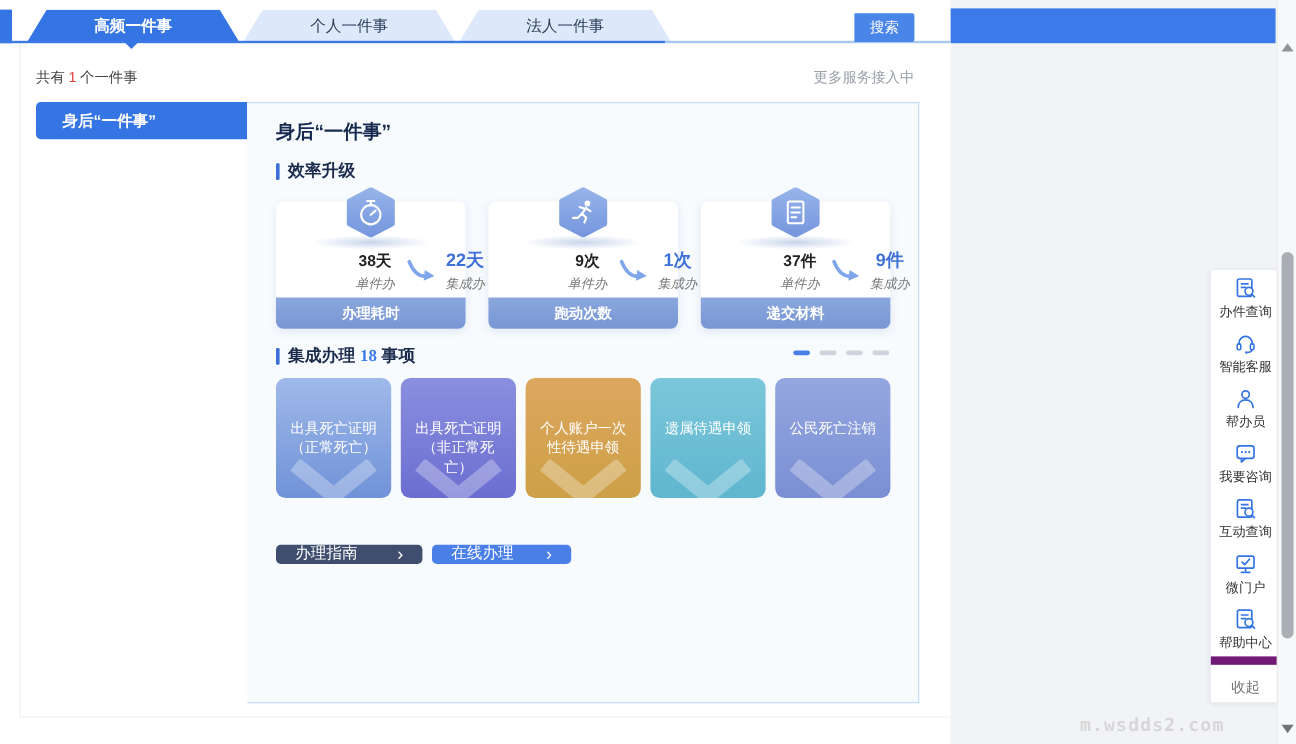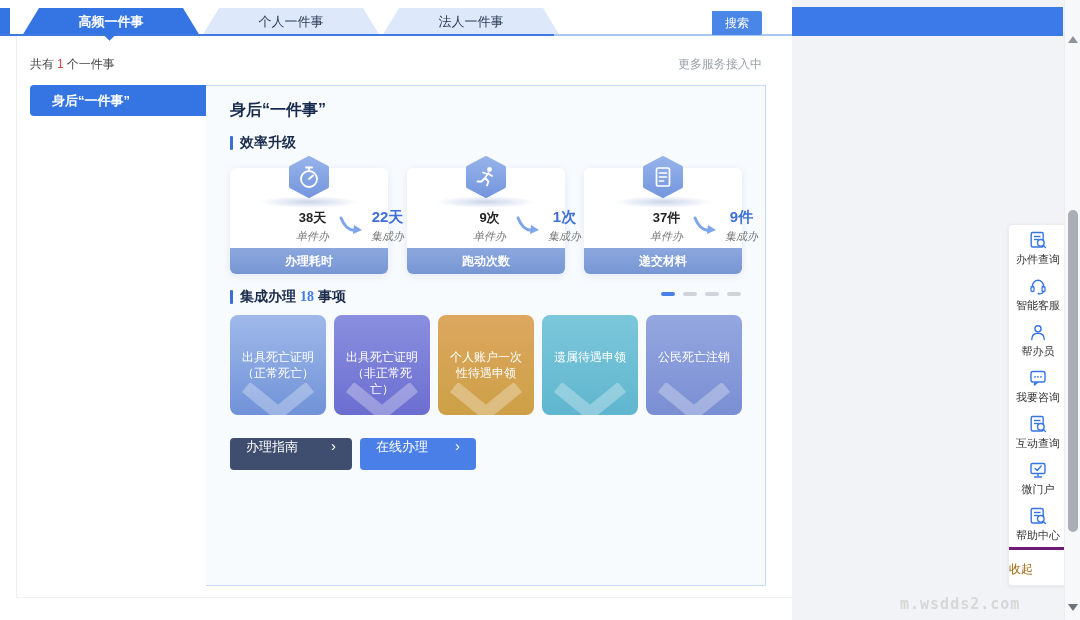--- a/index.html
+++ b/index.html
@@ -89,35 +89,35 @@
 
   
   .svc-card { position:absolute; top:229px; width:96px; height:100px; border-radius:8px; overflow:hidden;
     cursor:pointer; color:#fff; }
   .svc-card .lbl { position:absolute; left:0; top:34px; width:100%; padding:0 9px; text-align:center;
     font-size:12px; line-height:16px; }
   .svc-card svg.chev { position:absolute; left:50%; transform:translateX(-50%); bottom:-8px; }
   .s0 { left:24px; } .s1 { left:128px; } .s2 { left:232px; } .s3 { left:336px; } .s4 { left:440px; }
 
   
-  .act-btn { position:absolute; top:352px; height:32px; border-radius:4px; color:#fff; font-size:13px;
-    display:flex; align-items:flex-start; justify-content:space-between; padding:0 16px; cursor:pointer; }
+  .act-btn { position:absolute; top:368px; height:16px; border-radius:4px; color:#fff; font-size:13px;
+    display:flex; align-items:flex-end; justify-content:space-between; padding:0 16px; cursor:pointer; }
   .act-dark { left:24px; width:122px; background:#3f4e6e; }
   .act-primary { left:154px; width:116px; background:#4a7fe8; }
   .act-btn .chevr { font-size:15px; line-height:1; }
 
   
   .quickbar { position:absolute; left:1008px; top:224px; width:60px; height:362px; background:#fff;
     border:1px solid #e9edf2; border-radius:4px; box-shadow:0 1px 4px rgba(0,0,0,.06); }
   .qb-item { height:46px; display:flex; flex-direction:column; align-items:center; justify-content:center;
     cursor:pointer; }
   .qb-item svg { width:20px; height:20px; }
   .qb-lab { font-size:11px; color:#333; margin-top:2px; white-space:nowrap; }
-  .qb-collapse { height:38px; border-top:3px solid #701a75; line-height:38px;
-    font-size:12px; color:#a16207; cursor:pointer; }
+  .qb-collapse { height:38px; border-top:7px solid #701a75; text-align:center; line-height:38px;
+    font-size:12px; color:#737373; cursor:pointer; }
 
   .watermark { position:absolute; left:900px; top:595px; width:164px; font-size:15px; font-weight:bold;
     color:#d7d7d7; letter-spacing:1px; font-family:"DejaVu Sans Mono","Liberation Mono",monospace; }
 </style>
 </head>
 <body>
 
 <div id="viewport">
 
   <div class="right-region"></div>

